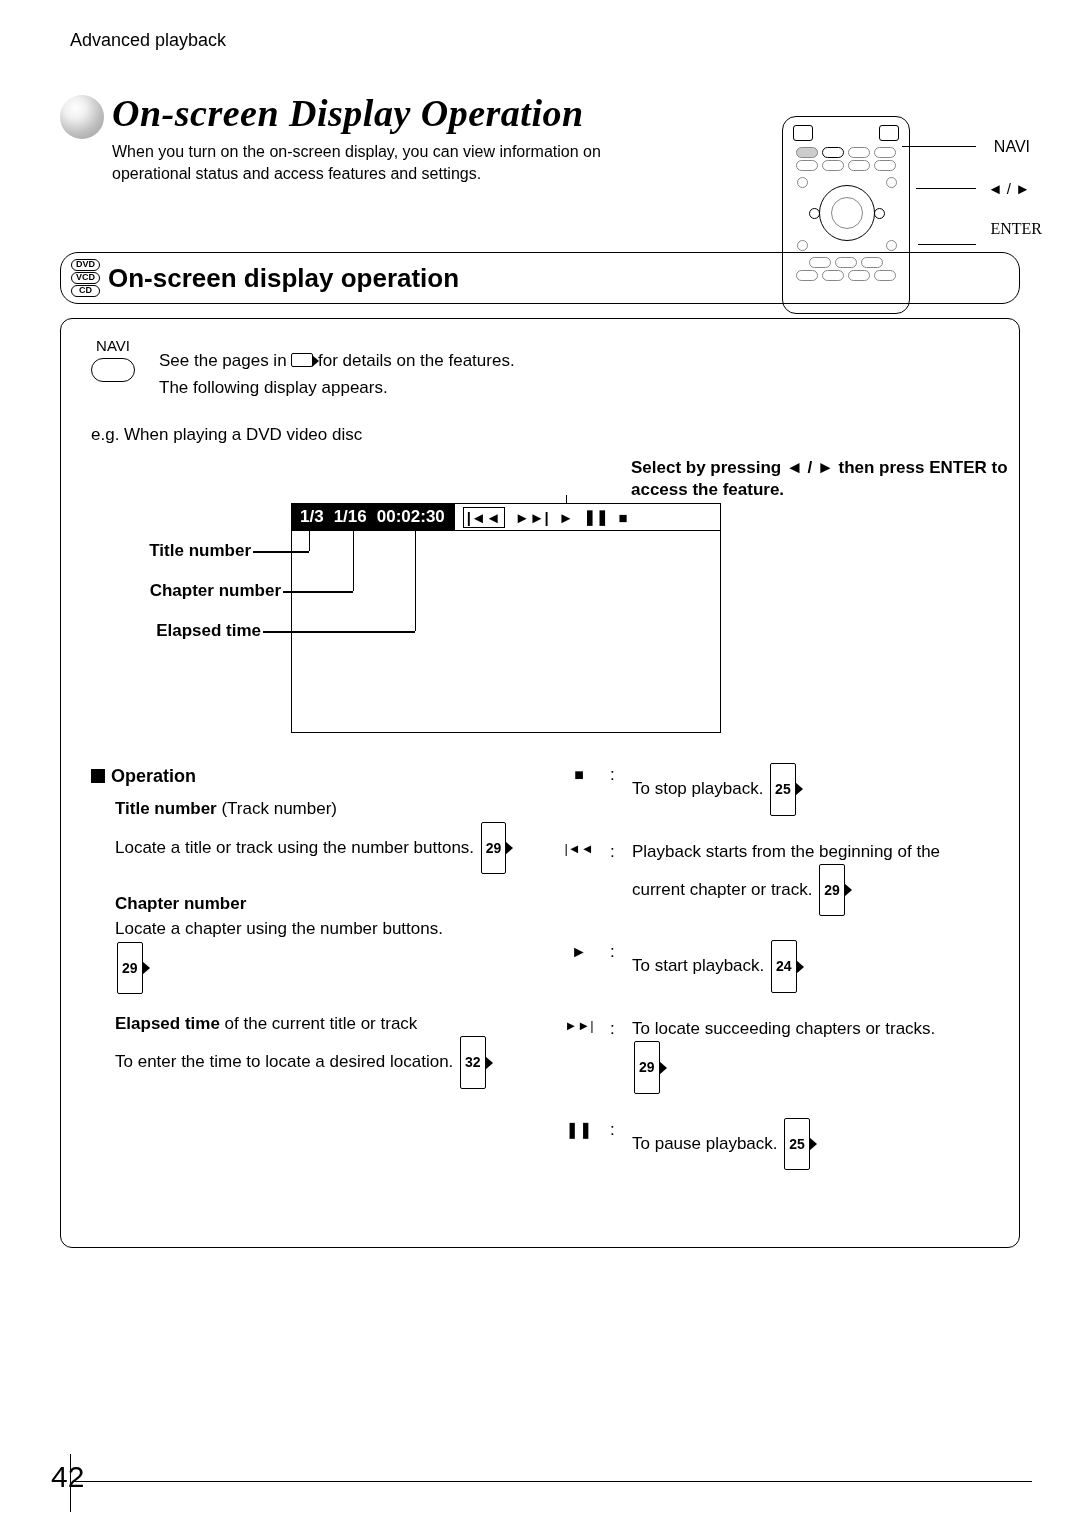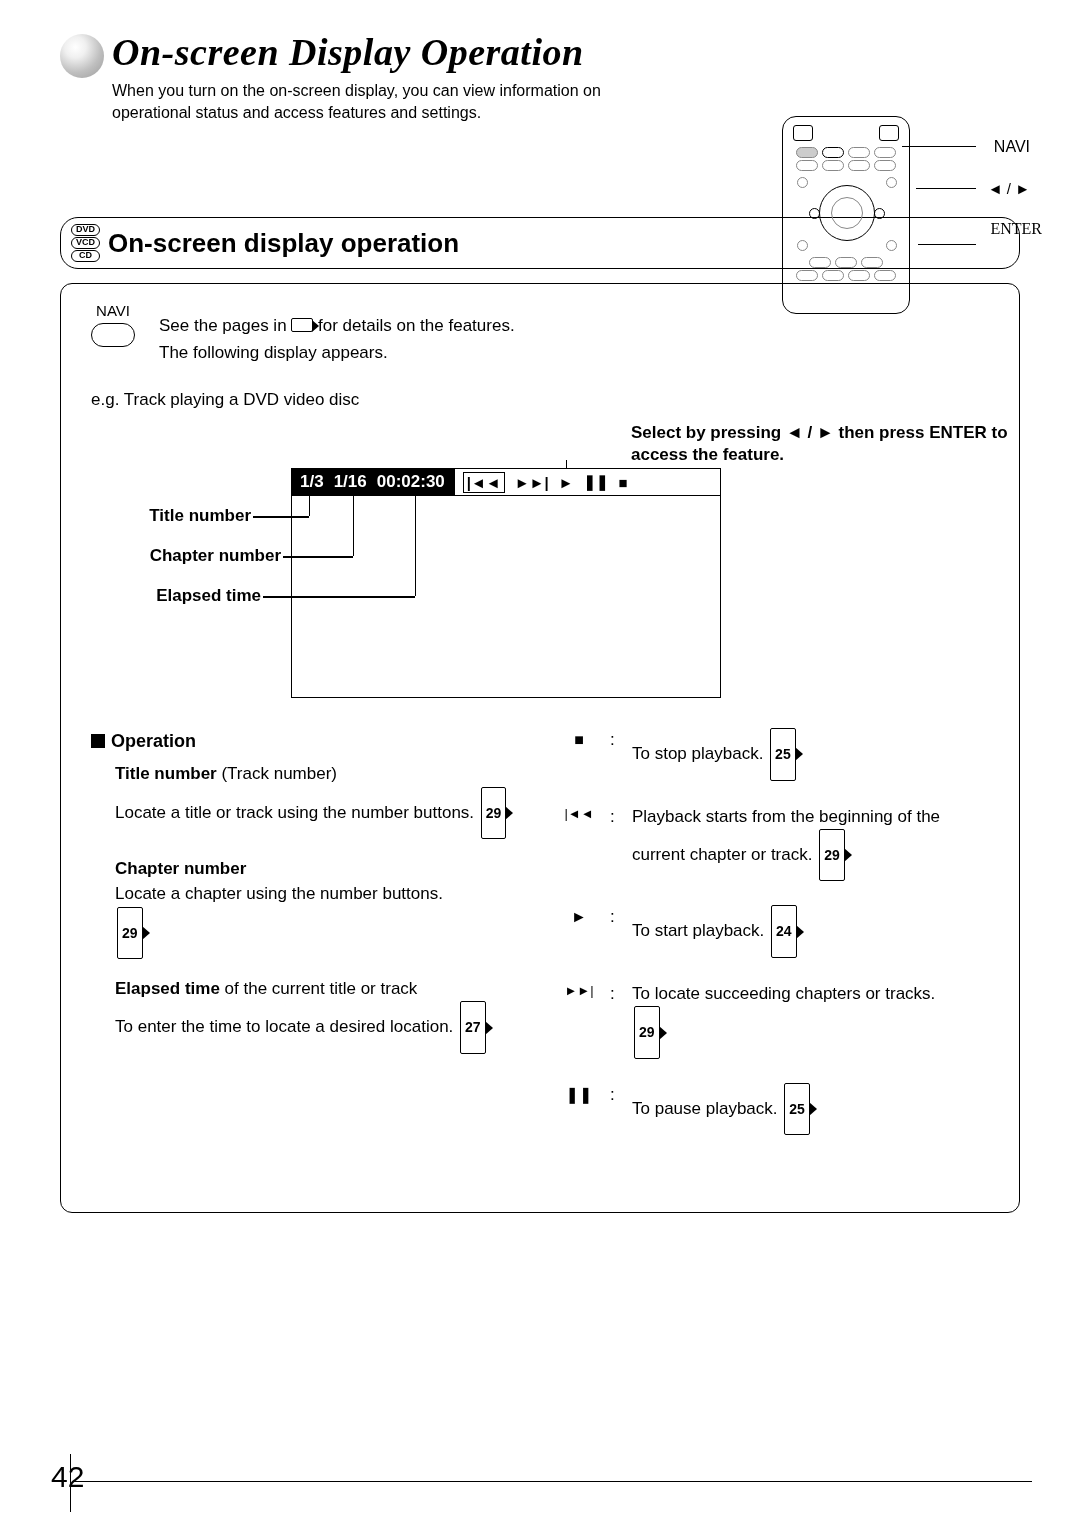--- a/index.html
+++ b/index.html
@@ -79,21 +79,21 @@
   .remote .dot.tl { left:4px; top:2px; }
   .remote .dot.tr { right:4px; top:2px; }
   .remote .dot.bl { left:4px; bottom:2px; }
   .remote .dot.br { right:4px; bottom:2px; }
   .remote .dot.l { left:16px; top:33px; border-color:#000;}
   .remote .dot.r { right:16px; top:33px; border-color:#000;}
   .gray-fill { background:#ccc; }
 
   
   .section-bar {
-    margin-top: 94px;
+    margin-top: 68px;
     border: 1.5px solid #000;
     border-radius: 18px;
     padding: 6px 14px 6px 10px;
     display: flex;
     align-items: center;
     gap: 8px;
   }
   .disc-badges {
     display:flex; flex-direction:column; gap:1px;
     font-size:9px; font-weight:bold; text-align:center;
@@ -202,20 +202,21 @@
     bottom:12px;
     width:1.3px;
     height:58px;
     background:#000;
   }
 </style>
 </head>
 <body>
 
 <div class="page">
+  <div class="breadcrumb">Advanced playback</div>
 
   <div class="title-row">
     <div class="sphere"></div>
     <div class="title-block">
       <h1 class="page-title">On-screen Display Operation</h1>
       <div class="intro-text">When you turn on the on-screen display, you can view information on operational status and access features and settings.</div>
     </div>
   </div>
 
   <div class="remote">
@@ -283,21 +284,21 @@
       <div class="step-text">
         <div style="margin-top:10px;">
           <span>See the pages in </span>
           <span class="pageref-inline"></span>
           <span> for details on the features.</span>
         </div>
         <div>The following display appears.</div>
       </div>
     </div>
 
-    <div class="eg">e.g. Track playing a DVD video disc</div>
+    <div class="eg">e.g. When playing a DVD video disc</div>
 
     <div class="osd-area">
       <div class="select-note">Select by pressing ◄ / ► then press ENTER  to access the  feature.</div>
 
       <div class="screen-outline"></div>
       <div class="osd-bar">
         <div class="osd-black">
           <span>1/3</span>
           <span>1/16</span>
           <span>00:02:30</span>
@@ -341,21 +342,21 @@
 
         <div class="feat-item">
           <span class="ft">Chapter number</span><br>
           <span>Locate a chapter using the number buttons.</span><br>
           <span class="pageref">29</span>
         </div>
 
         <div class="feat-item">
           <span class="ft">Elapsed time</span><span class="light"> of the current title or track</span><br>
           <span>To enter the time to locate a desired location.</span>
-          <span class="pageref">27</span>
+          <span class="pageref">32</span>
         </div>
       </div>
 
       <div class="col icon-col">
         <div class="row">
           <div class="sym">■</div>
           <div class="colon">:</div>
           <div class="desc">
             <span>To stop playback.</span>
             <span class="pageref">25</span>

